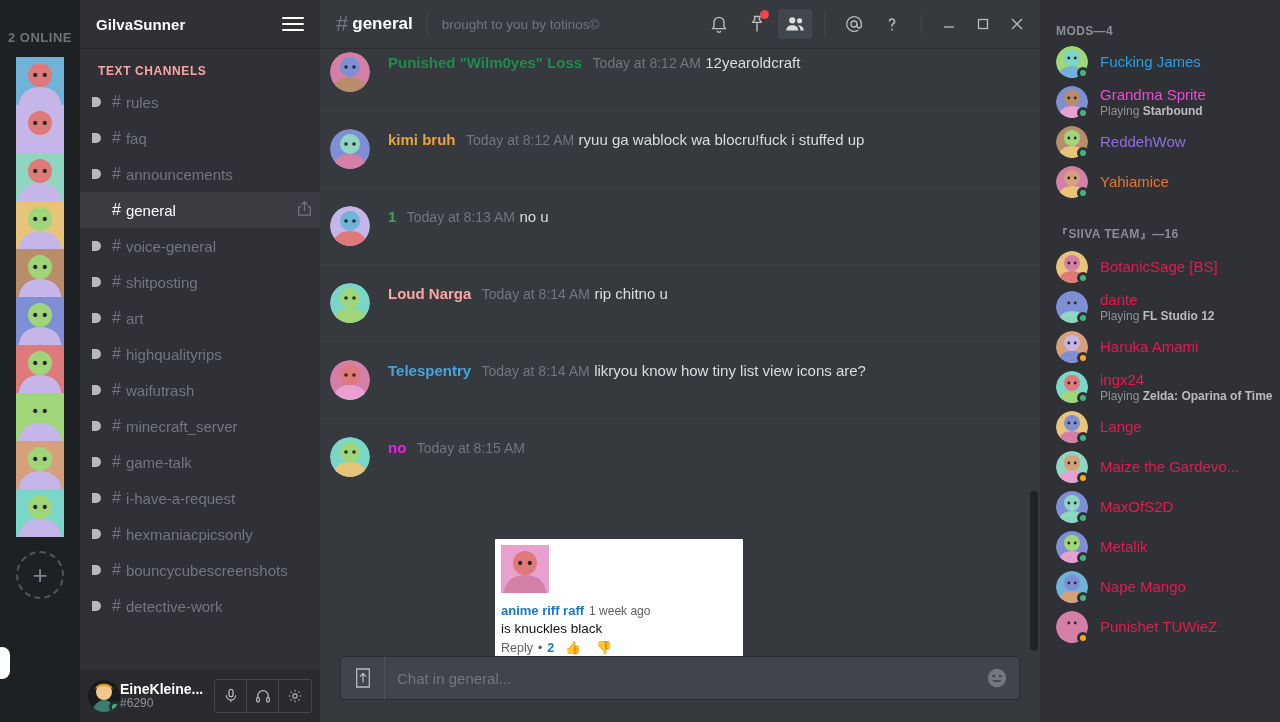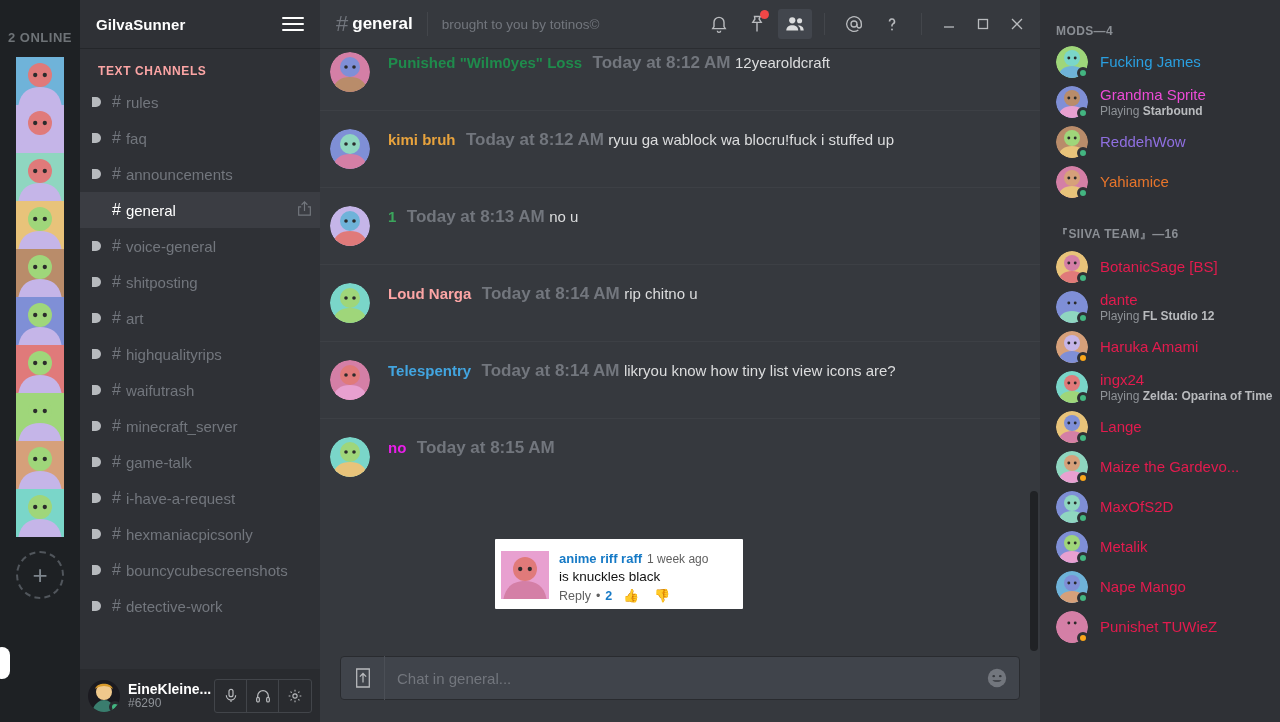--- a/index.html
+++ b/index.html
@@ -70,21 +70,21 @@
   .chan .nm { color: #72767d; white-space: nowrap; }
   .chan.active { background: rgba(79,84,92,.36); }
   .chan.active .nm, .chan.active .hash { color: #fff; }
   .chan.active .caret { visibility: hidden; }
   .chan .invite { margin-left: auto; color: #72767d; display: none; }
   .chan.active .invite { display: block; }
 
   
   .user-panel {
     height: 53px; flex: 0 0 53px; background: #292b2f;
-    display: flex; align-items: center; padding: 0 8px; gap: 8px;
+    display: flex; align-items: center; padding: 0 8px; gap: 0;
   }
   .up-avatar { width: 32px; height: 32px; border-radius: 50%; overflow: hidden; position: relative; flex:0 0 32px;}
   .up-dot {
     position: absolute; right: -1px; bottom: -1px; width: 12px; height: 12px;
     border-radius: 50%; background: #43b581; border: 3px solid #292b2f;
   }
   .up-names { line-height: 1.15; min-width: 0; }
   .up-name { color: #fff; font-size: 14px; font-weight: 600; white-space: nowrap;}
   .up-tag { color: #8e9297; font-size: 12px; }
   .up-btns { margin-left: auto; display: flex; border: 1px solid #42454a; border-radius: 3px; }
@@ -126,21 +126,21 @@
   .msg {
     display: flex; padding: 18px 10px 18px 10px;
     border-top: 1px solid rgba(255,255,255,.04);
     position: relative;
   }
   .msg.first { border-top: none; }
   .msg-av { width: 40px; height: 40px; border-radius: 50%; overflow: hidden; flex: 0 0 40px; margin-right: 18px;}
   .msg-body { flex: 1; min-width: 0; }
   .msg-line { line-height: 1.35; }
   .msg-author { font-size: 15px; font-weight: 700; }
-  .msg-time { color: #72767d; font-size: 17px; margin-left: 6px; font-weight: bold; }
+  .msg-time { color: #72767d; font-size: 14px; margin-left: 6px; }
   .msg-text { color: #dcddde; font-size: 15px; }
 
   .scrollbar {
     position: absolute; right: 2px; width: 8px; border-radius: 4px;
     background: #202225;
   }
 
   
   .inputwrap { padding: 0 20px 22px 20px; background: #36393e; }
   .chatbox {
@@ -178,21 +178,21 @@
     border-radius: 50%; border: 3px solid #2f3136;
   }
   .mem-txt { min-width: 0; line-height: 1.2;}
   .mem-name { font-size: 15px; font-weight: 500; white-space: nowrap; overflow: hidden;}
   .mem-game { font-size: 12px; color: #8e9297; white-space: nowrap; overflow: hidden;}
   .mem-game b { color: #b9bbbe; font-weight: 700;}
 
   
   .yt-card {
     position: absolute; background: #fff; border-radius: 1px;
-    display: flex; padding: 12px 8px 6px 6px; gap: 10px;
+    display: flex; padding: 6px 8px 6px 6px; gap: 10px; flex-direction: column;
   }
   .yt-av { width: 48px; height: 48px; flex: 0 0 48px; overflow: hidden;}
   .yt-meta { font-size: 12.5px; }
   .yt-user { color: #167ac6; font-weight: 700; font-size: 13px;}
   .yt-age { color: #606060; font-size: 12px; margin-left: 5px;}
   .yt-text { color: #111; font-size: 13.5px; margin-top: 3px;}
   .yt-actions { color: #606060; font-size: 12.5px; margin-top: 4px; display: flex; align-items: center; gap: 5px;}
   .yt-actions .cnt { color: #167ac6; font-weight: 700;}
   .yt-thumbs { color: #909090; font-size: 13px; margin-left: 6px; letter-spacing: 4px;}
 </style>

